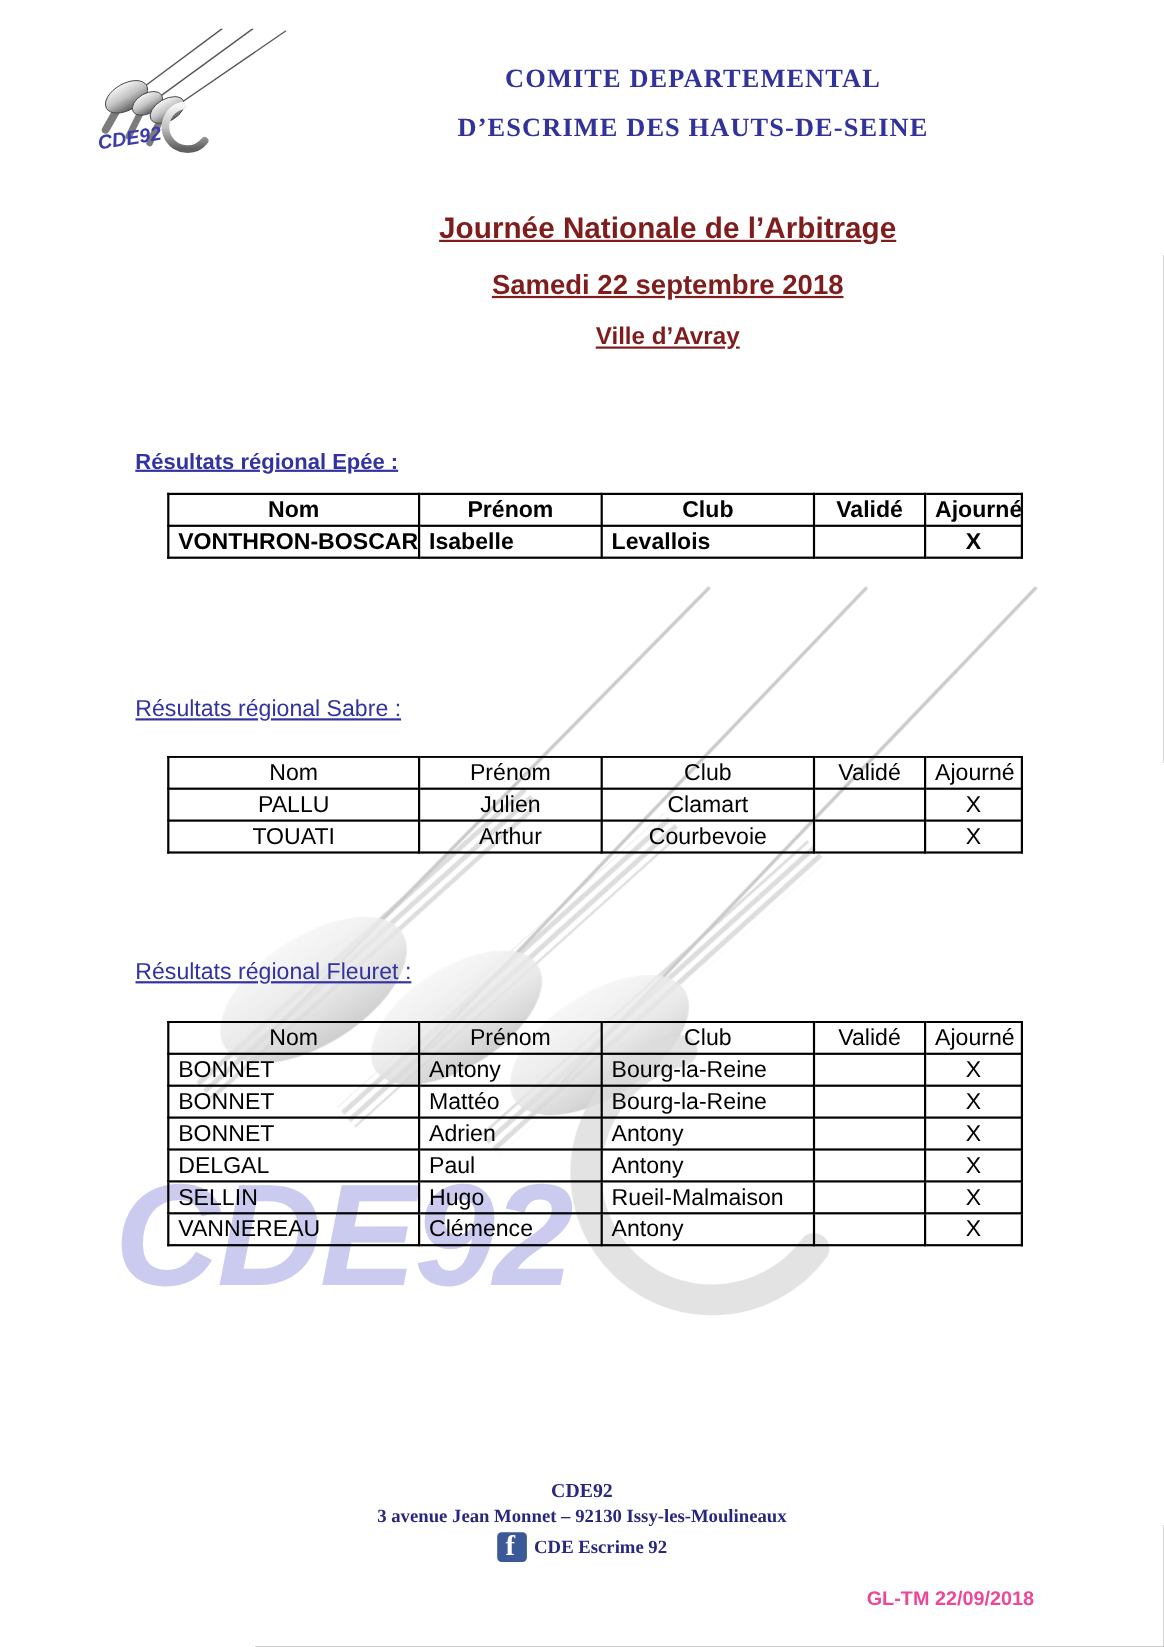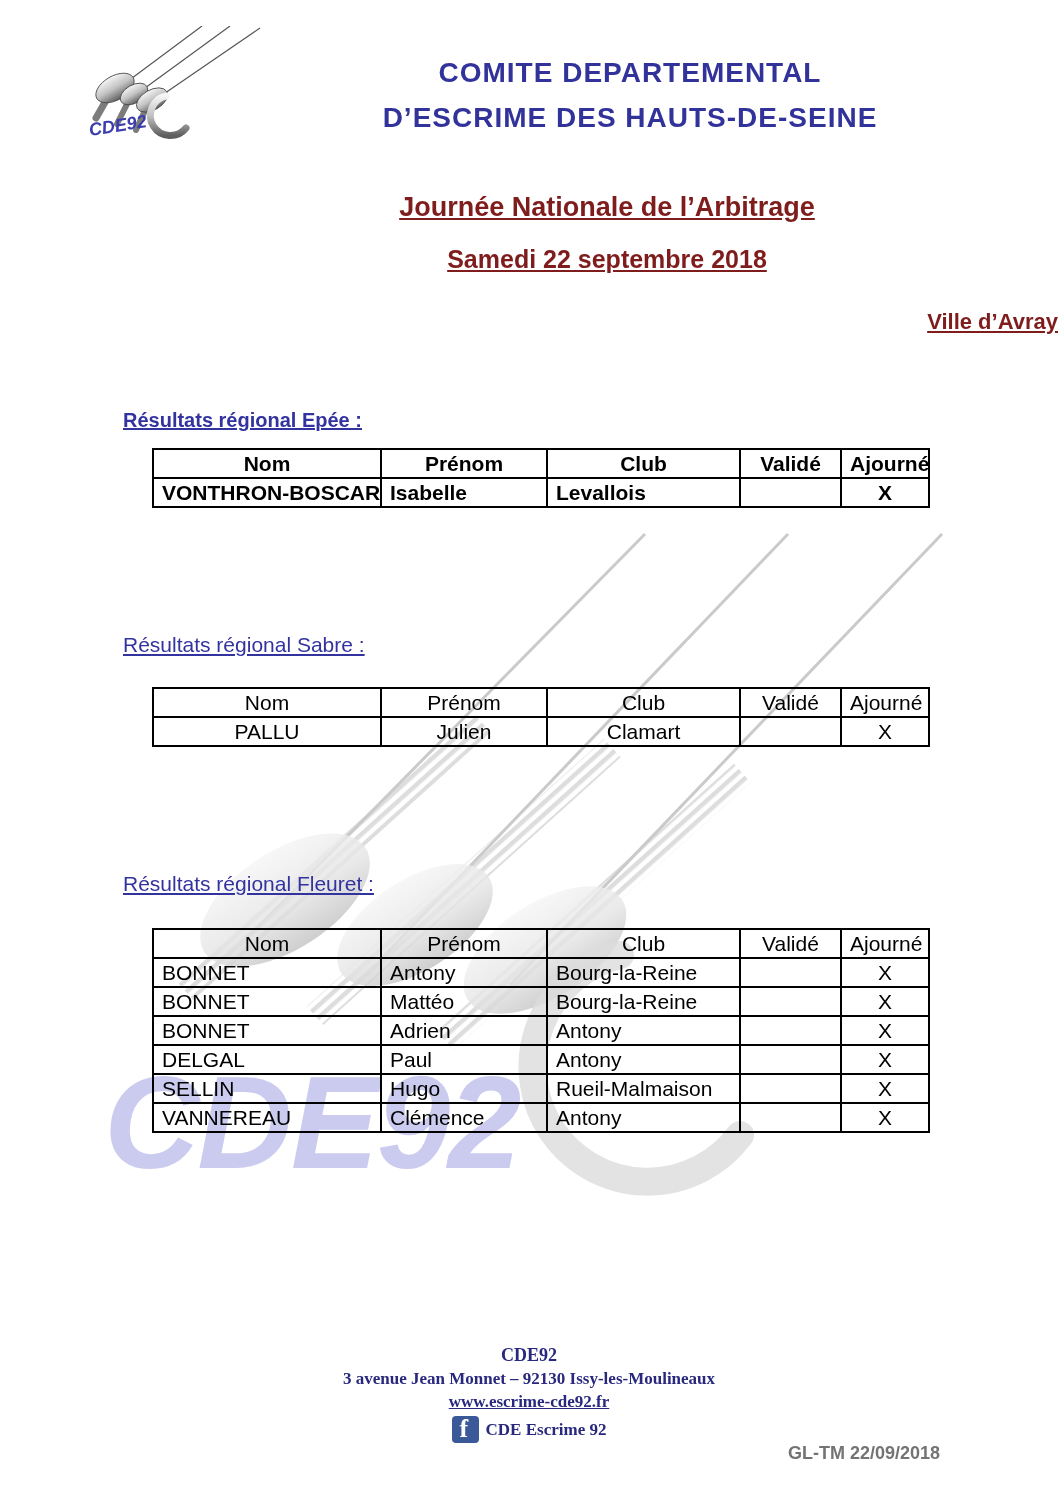--- a/index.html
+++ b/index.html
@@ -17,31 +17,31 @@
     position:absolute;left:0;top:0;width:1058px;height:1497px;
     z-index:0;pointer-events:none;
   }
   
   .logo{
     position:absolute;left:82px;top:26px;width:180px;height:135px;z-index:2;
   }
   .doc-title{
     position:absolute;left:202px;top:50px;width:856px;z-index:1;
     text-align:center;
-    font-family:Liberation Sans, sans-serif;
+    font-family:Liberation Serif, serif;
     font-weight:bold;
-    font-size:28px;line-height:45px;letter-spacing:1px;
+    font-size:24px;line-height:45px;letter-spacing:1px;
     color:var(--title-navy,#32329B);
   }
   
   .event-block{position:absolute;left:156px;top:0;width:902px;text-align:center;z-index:1;}
   .event-line{position:absolute;left:0;width:902px;font-weight:bold;text-decoration:underline;color:#7f1d1d;}
   .event-title{top:192px;font-size:27px;}
   .event-date{top:245px;font-size:25px;}
-  .event-location{top:309px;font-size:22px;text-align:right;}
+  .event-location{top:293px;font-size:22px;}
   
   .sec-heading{
     position:absolute;left:123px;z-index:1;margin:0;
     font-size:21px;font-weight:normal;
     text-decoration:underline;
     color:var(--heading-blue,#3333A0);
   }
   .sec-heading.bold{font-weight:bold;font-size:20px;}
   .h-epee{top:393px;margin-top:16px;}
   .h-sabre{top:633px;}
@@ -80,21 +80,21 @@
     background:var(--facebook-blue,#3B5998);
     overflow:hidden;position:relative;
   }
   .fb-icon span{
     position:absolute;left:8px;top:1px;
     color:#fff;font-family:"Liberation Serif",serif;
     font-size:26px;font-weight:bold;
   }
   .doc-ref{
     position:absolute;top:1443px;right:118px;z-index:1;
-    font-size:18px;font-weight:bold;color:#737373;
+    font-size:18px;font-weight:bold;color:#ec4899;
   }
 </style>
 </head>
 <body>
 
 <div class="page">
 
   <svg class="watermark" viewBox="0 0 1058 1497" xmlns="http://www.w3.org/2000/svg">
     <defs>
       <pattern id="hatch" width="9" height="9" patternUnits="userSpaceOnUse">
@@ -208,20 +208,27 @@
         </tr>
       </thead>
       <tbody>
         <tr>
           <td>PALLU</td>
           <td>Julien</td>
           <td>Clamart</td>
           <td></td>
           <td>X</td>
         </tr>
+        <tr>
+          <td>TOUATI</td>
+          <td>Arthur</td>
+          <td>Courbevoie</td>
+          <td></td>
+          <td>X</td>
+        </tr>
       </tbody>
     </table>
 
   <h2 class="sec-heading h-fleuret">Résultats régional Fleuret :</h2>
   <table class="results t-fleuret">
     <colgroup>
         <col style="width:228px">
         <col style="width:166px">
         <col style="width:193px">
         <col style="width:101px">
@@ -278,21 +285,20 @@
           <td>Antony</td>
           <td></td>
           <td>X</td>
         </tr>
       </tbody>
     </table>
 
   <div class="footer">
     <div class="org">CDE92</div>
     <div>3 avenue Jean Monnet – 92130 Issy-les-Moulineaux</div>
-    <div><a href="#" class="website">www.escrime-cde92.fr</a></div>
     <div class="fb-row">
       <div class="fb-icon">
         <span>f</span>
       </div>
       <div>CDE Escrime 92</div>
     </div>
   </div>
 
   <div class="doc-ref">GL-TM 22/09/2018</div>
 

